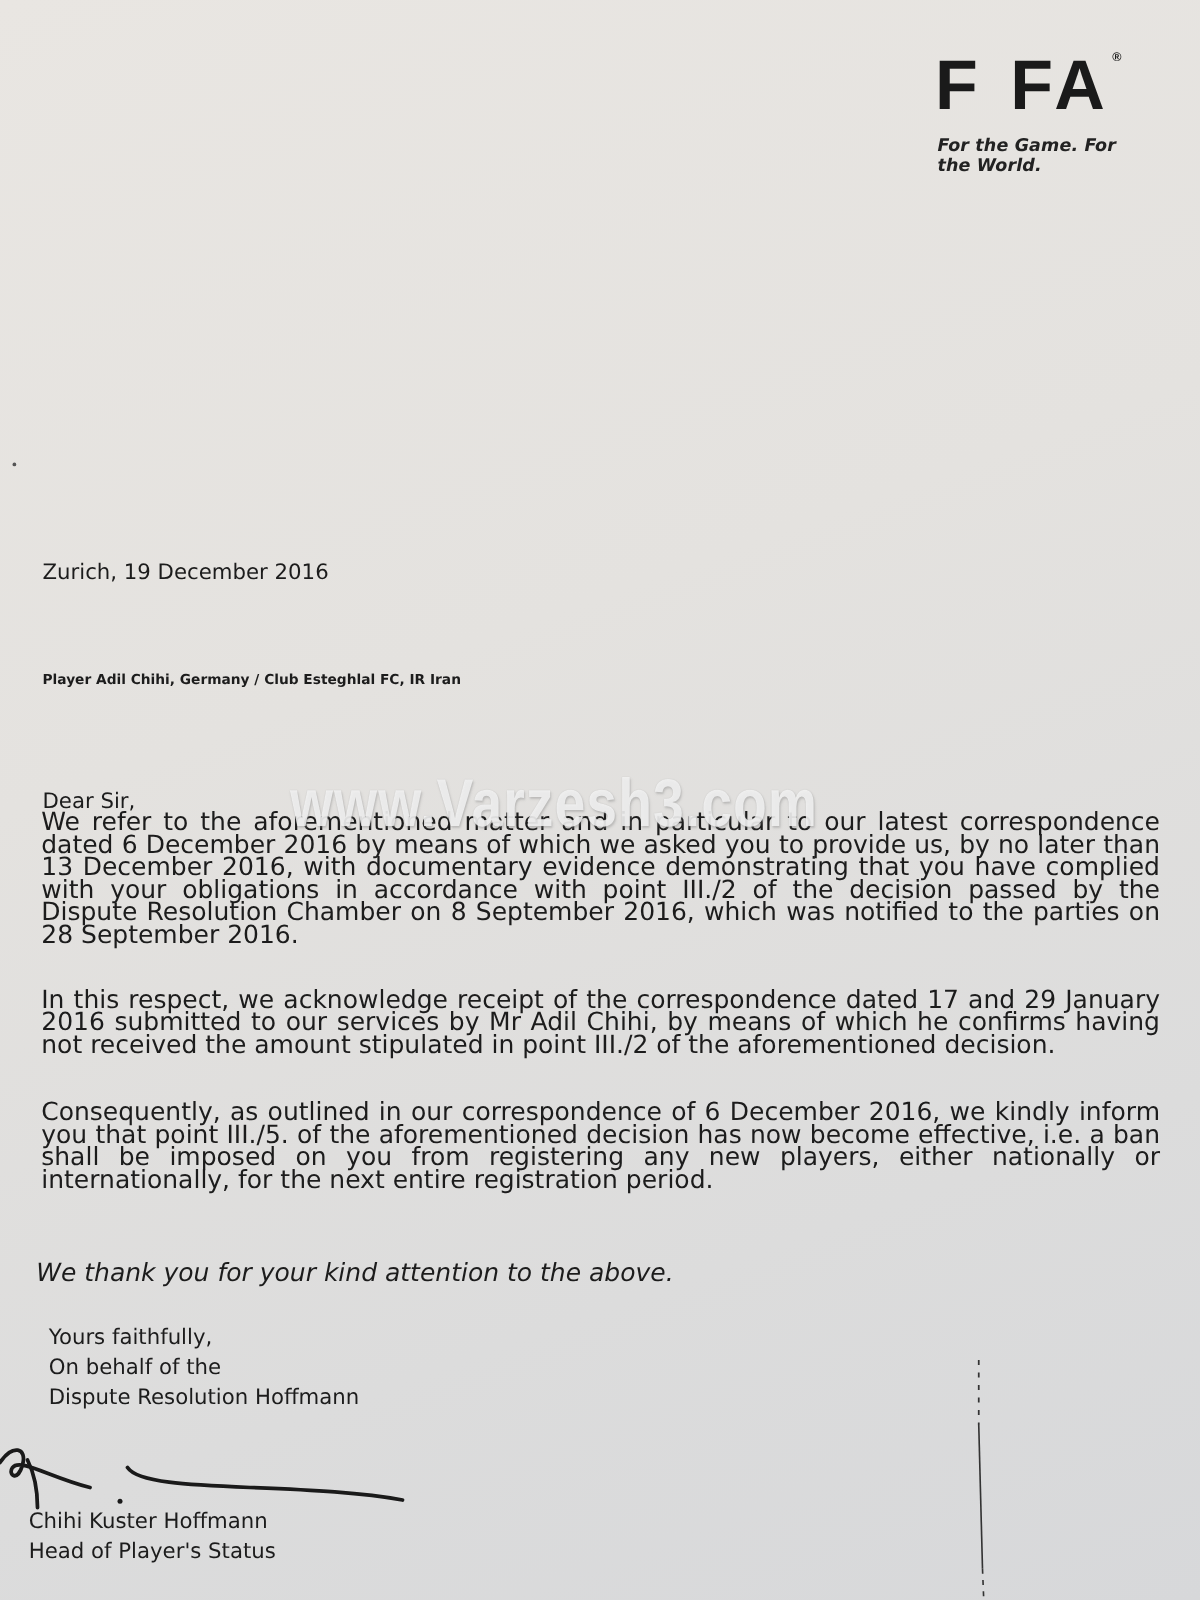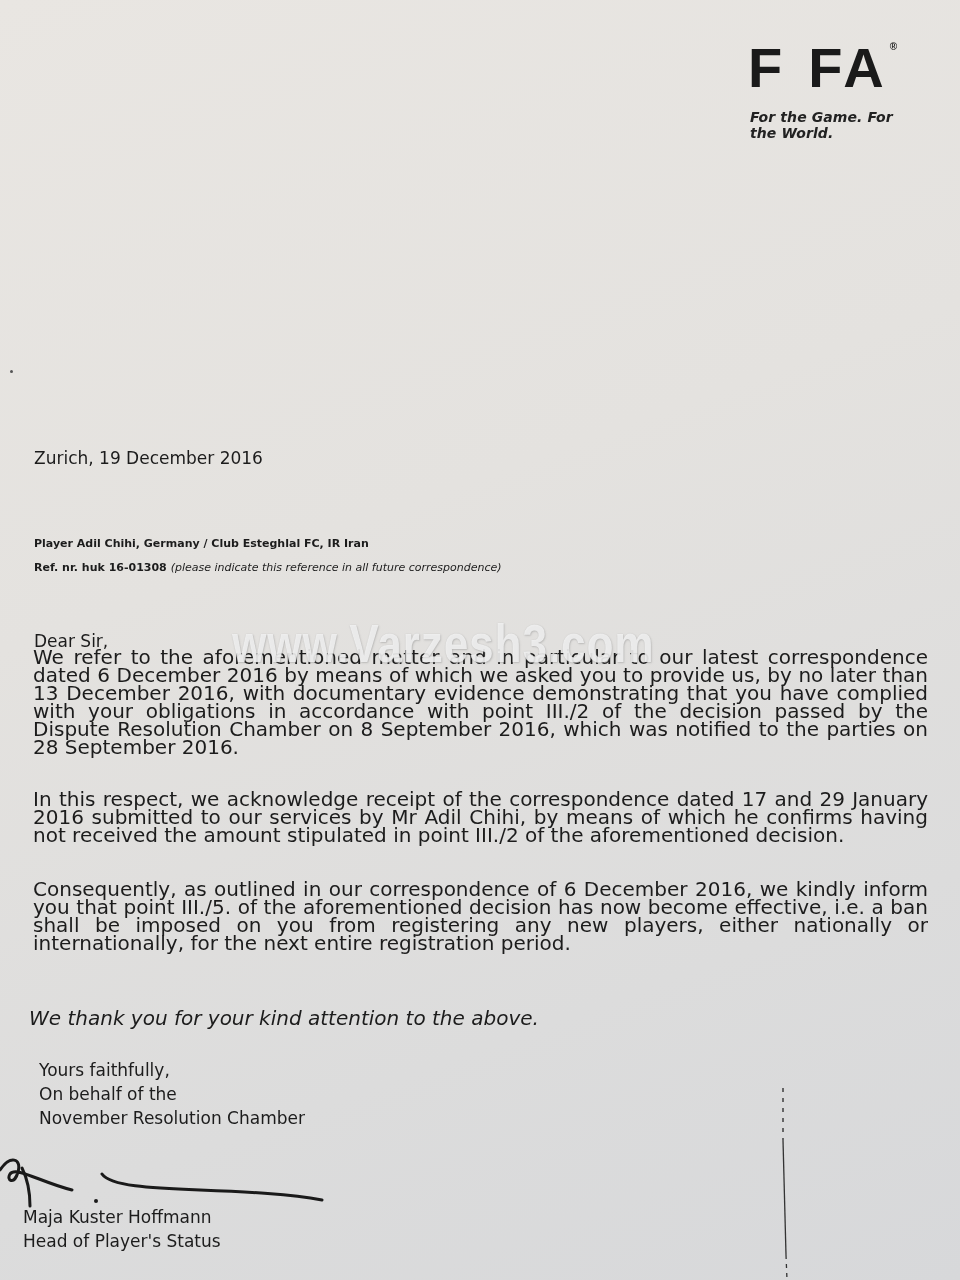--- a/index.html
+++ b/index.html
@@ -113,50 +113,46 @@
     </div>
     <div class="logo-tag">For the Game. For the World.</div>
   </div>
 
   <div class="addr-dot"></div>
 
   <div class="block" style="top:447px;">Zurich, 19 December 2016</div>
 
   <div class="block subject" style="top:512px; left:34px; font-size:11px; line-height:24px;margin-top:20px;">
     <div>Player Adil Chihi, Germany / Club Esteghlal FC, IR Iran</div>
-    <div>
-      <span>Ref. nr. huk 16-01308</span>
-      <span class="italic">(please indicate this reference in all future correspondence)</span>
-    </div>
   </div>
 
   <div class="block" style="top:630px;">Dear Sir,</div>
 
   <div class="para" style="top:648px;">We refer to the aforementioned matter and in particular to our latest correspondence dated 6 December 2016 by means of which we asked you to provide us, by no later than 13 December 2016, with documentary evidence demonstrating that you have complied with your obligations in accordance with point III./2 of the decision passed by the Dispute Resolution Chamber on 8 September 2016, which was notified to the parties on 28 September 2016.</div>
   <div class="para" style="top:790px;">In this respect, we acknowledge receipt of the correspondence dated 17 and 29 January 2016 submitted to our services by Mr Adil Chihi, by means of which he confirms having not received the amount stipulated in point III./2 of the aforementioned decision.</div>
   <div class="para" style="top:880px;">Consequently, as outlined in our correspondence of 6 December 2016, we kindly inform you that point III./5. of the aforementioned decision has now become effective, i.e. a ban shall be imposed on you from registering any new players, either nationally or internationally, for the next entire registration period.</div>
   <div class="para" style="top:1009px; left:29px;font-style:italic;">We thank you for your kind attention to the above.</div>
 
   <div class="watermark">www.Varzesh3.com</div>
 
   <div class="closing" style="top:1058px;">
     <div>Yours faithfully,</div>
     <div>On behalf of the</div>
-    <div>November Resolution Chamber</div>
+    <div>Dispute Resolution Hoffmann</div>
   </div>
 
   <svg class="signature" viewBox="0 0 340 70">
     <path d="M0 20 C 10 5, 22 8, 18 22 C 14 36, 6 30, 10 24 C 16 16, 40 32, 72 40" fill="none" stroke="#1a1a1a" stroke-width="3" stroke-linecap="round"></path>
     <path d="M22 18 C 28 30, 30 42, 30 56" fill="none" stroke="#1a1a1a" stroke-width="3" stroke-linecap="round"></path>
     <path d="M102 24 C 110 36, 150 38, 200 40 C 250 42, 290 44, 322 50" fill="none" stroke="#1a1a1a" stroke-width="3" stroke-linecap="round"></path>
     <circle cx="96" cy="51" r="2" fill="#1a1a1a"></circle>
   </svg>
 
   <div class="closing" style="top:1205px; left:23px;">
-    <div>Maja Kuster Hoffmann</div>
+    <div>Chihi Kuster Hoffmann</div>
     <div>Head of Player's Status</div>
   </div>
 
   <svg class="crease" viewBox="0 0 12 200">
     <line x1="3" y1="8" x2="3" y2="60" stroke="#333" stroke-width="1.4" stroke-dasharray="4 6"></line>
     <line x1="3" y1="60" x2="6" y2="175" stroke="#333" stroke-width="1.3"></line>
     <line x1="6" y1="175" x2="7" y2="200" stroke="#333" stroke-width="1.3" stroke-dasharray="4 5"></line>
   </svg>
 
 </div>

